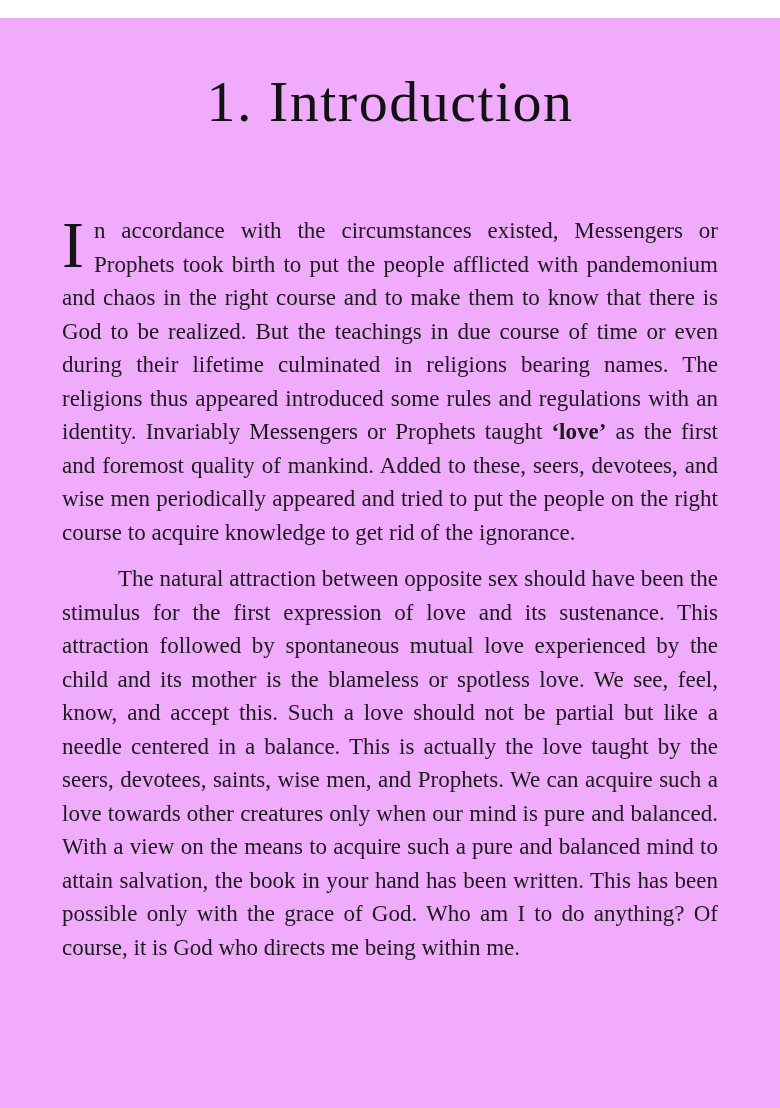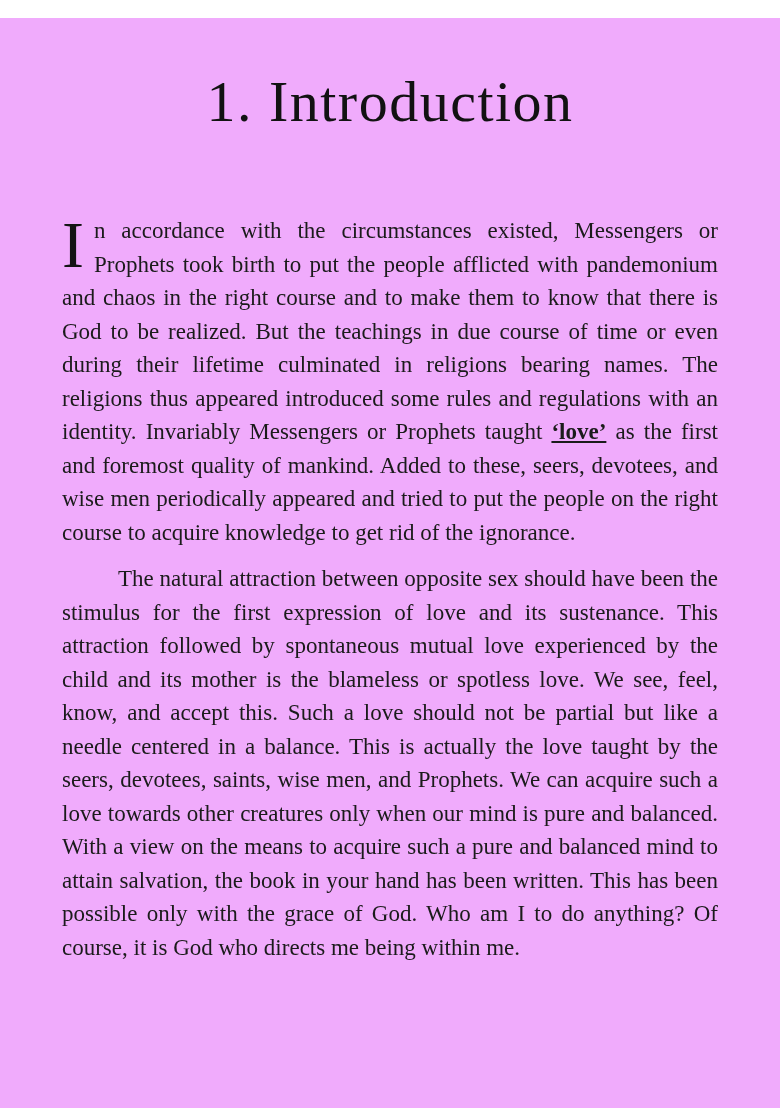--- a/index.html
+++ b/index.html
@@ -47,21 +47,20 @@
   .dropcap {
     float: left;
     font-size: 66px;
     line-height: 56px;
     padding: 3px 10px 0 0;
     font-weight: 400;
     color: #141414;
   }
   .bold-term {
     font-weight: 700;
-    text-decoration: underline;
   }
   .para-indented {
     margin-top: 13px;
     text-indent: 56px;
   }
   .bottom-mark {
     position: absolute;
     left: 356px;
     top: 1096px;
     width: 2px;

